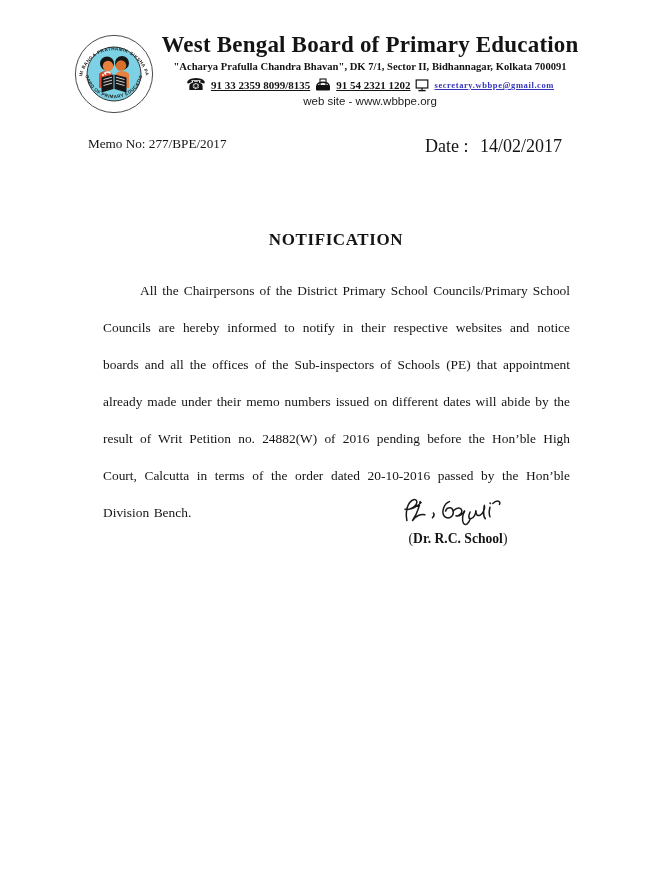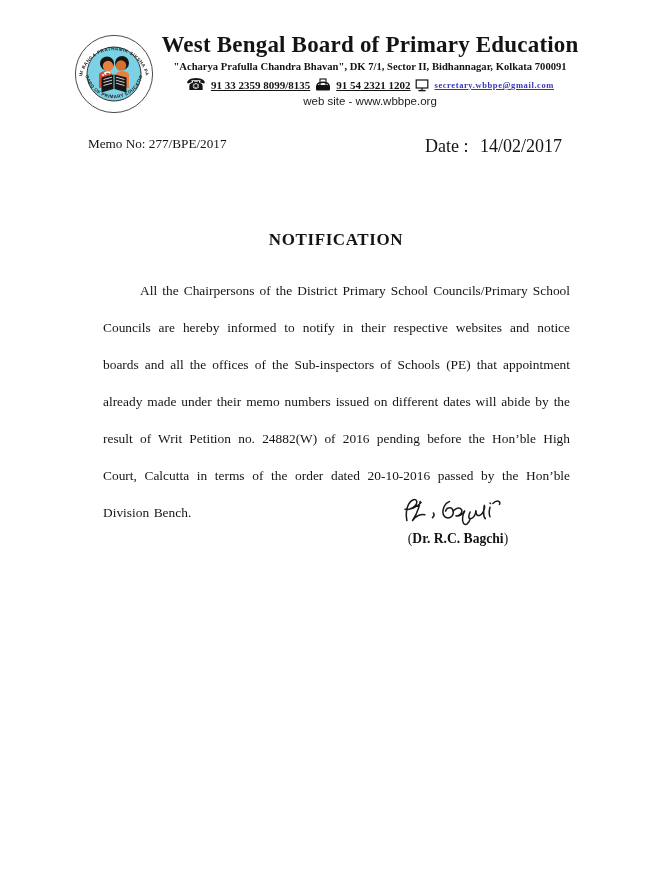--- a/index.html
+++ b/index.html
@@ -143,15 +143,15 @@
       <path d="M36 19 C37 20 37 22 35 24"></path>
       <path d="M53 7 C47 9 44 19 48 23 C52 26 58 23 57 17 C56 12 50 13 49 17"></path>
       <path d="M57 17 C61 13 65 13 66 16 C67 19 63 23 60 22 C63 23 67 21 69 17"></path>
       <path d="M69 17 C67 21 66 27 68 30 C70 33 74 30 75 25 M75 18 C73 22 73 26 76 25 C79 24 81 20 81 17"></path>
       <path d="M81 17 C81 21 83 23 86 21 C89 19 91 14 90 11 M90 11 C89 17 89 23 91 25"></path>
       <path d="M96 13 C95 17 95 21 96 23"></path>
       <path d="M96 8.5 L96.5 9"></path>
       <path d="M99 9 C103 5 108 6 106 10"></path>
     </g>
   </svg>
-  <div class="sig-name"><span>(</span><span class="bold">Dr. R.C. Bagchi</span><span>)</span></div>
+  <div class="sig-name"><span>(</span><span class="bold">Dr. R.C. School</span><span>)</span></div>
 
 </div>
 
 </body></html>

